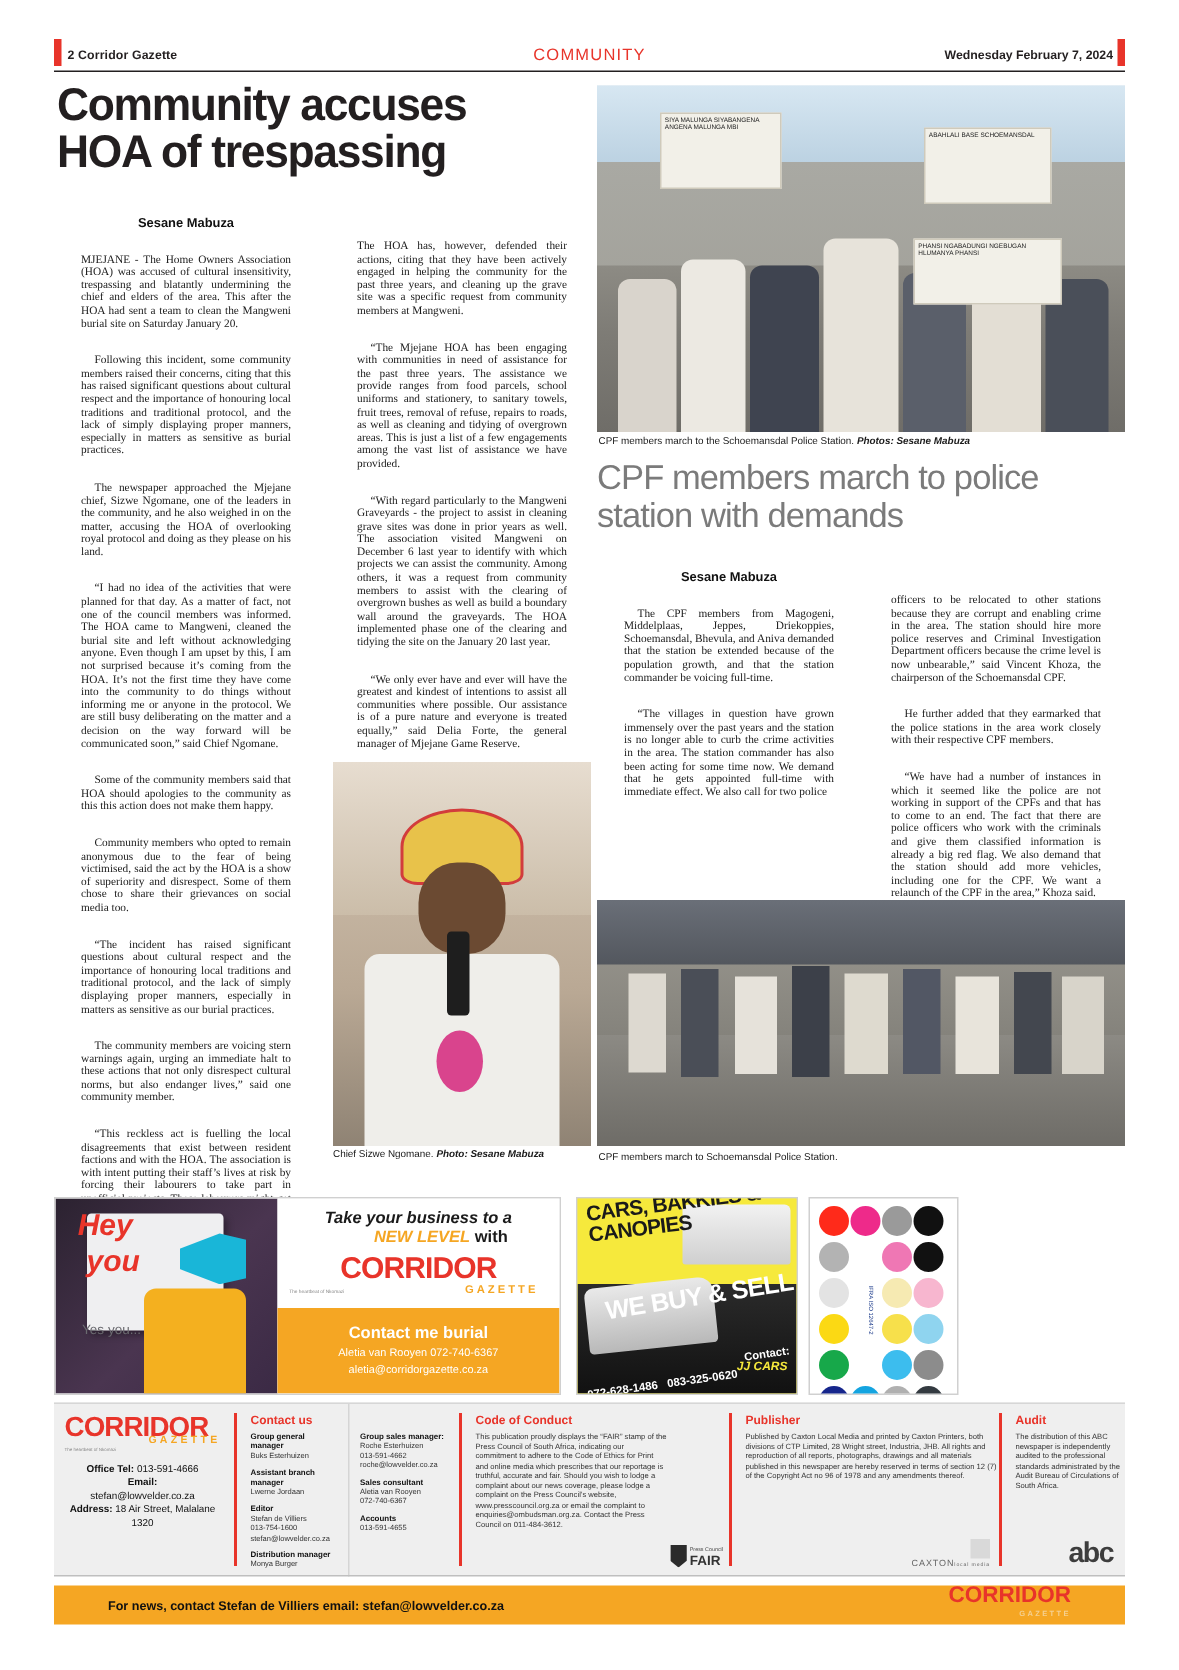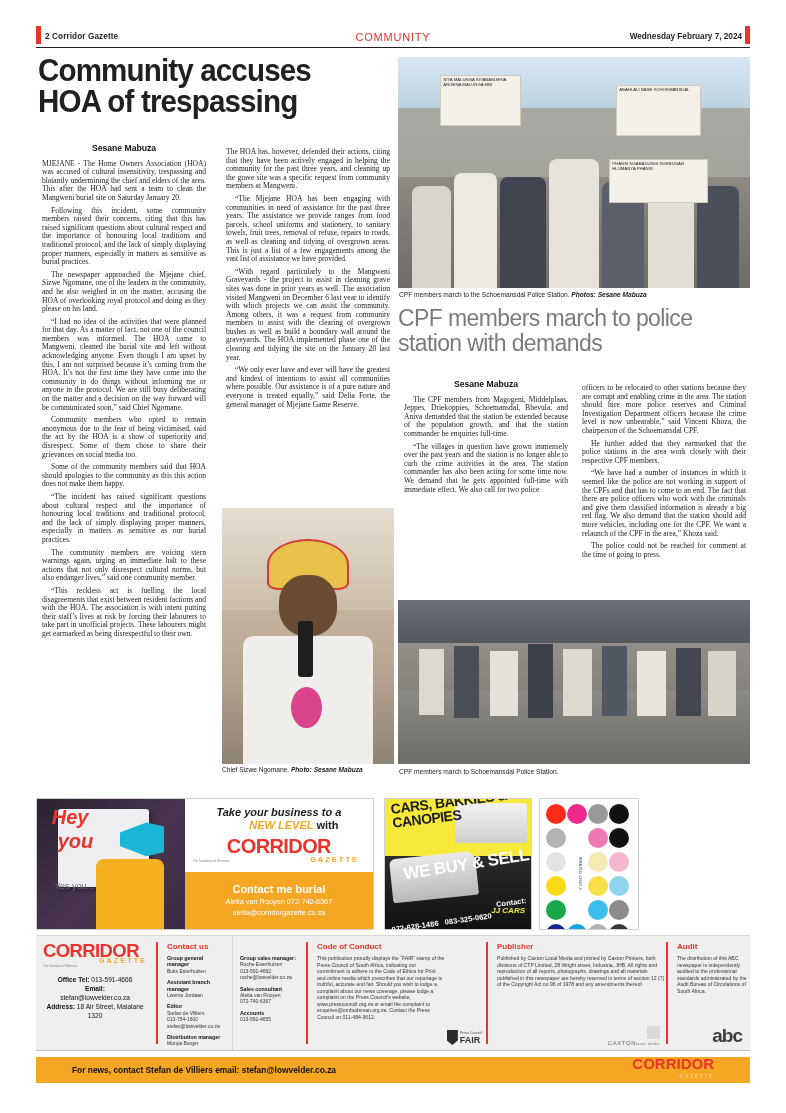--- a/index.html
+++ b/index.html
@@ -35,21 +35,21 @@
     letter-spacing:-0.9px; color:#231f20;
     transform: scaleX(0.97); transform-origin: left top;
   }
 
   
   .byline {
     font-family:"Liberation Sans", sans-serif; font-weight:bold;
     font-size:8.6px; text-align:center; color:#111; margin-bottom:7px;
   }
   .col { position:absolute; font-size:7.55px; line-height:8.6px; text-align:justify; color:#1a1a1a; }
-  .col p { margin:4px; text-indent:9px; }
+  .col p { margin:16px; text-indent:9px; }
   .col p.noind { text-indent:0; }
 
   
   #c1 { left:38px;  top:144px; width:172px; }
   #c2 { left:222px; top:144px; width:172px; }
   #c3 { left:400px; top:380px; width:172px; }
   #c4 { left:578px; top:380px; width:172px; }
 
   
   .photo { position:absolute; overflow:hidden; }
@@ -207,22 +207,22 @@
   </div>
 
   <div class="headline">Community accuses HOA of trespassing</div>
 
   <div class="col" id="c1">
     <div class="byline">Sesane Mabuza</div>
     <p class="noind">MJEJANE - The Home Owners Association (HOA) was accused of cultural insensitivity, trespassing and blatantly undermining the chief and elders of the area. This after the HOA had sent a team to clean the Mangweni burial site on Saturday January 20.</p>
     <p>Following this incident, some community members raised their concerns, citing that this has raised significant questions about cultural respect and the importance of honouring local traditions and traditional protocol, and the lack of simply displaying proper manners, especially in matters as sensitive as burial practices.</p>
     <p>The newspaper approached the Mjejane chief, Sizwe Ngomane, one of the leaders in the community, and he also weighed in on the matter, accusing the HOA of overlooking royal protocol and doing as they please on his land.</p>
     <p>“I had no idea of the activities that were planned for that day. As a matter of fact, not one of the council members was informed. The HOA came to Mangweni, cleaned the burial site and left without acknowledging anyone. Even though I am upset by this, I am not surprised because it’s coming from the HOA. It’s not the first time they have come into the community to do things without informing me or anyone in the protocol. We are still busy deliberating on the matter and a decision on the way forward will be communicated soon,” said Chief Ngomane.</p>
+    <p>Some of the community members said that HOA should apologies to the community as this this action does not make them happy.</p>
     <p>Community members who opted to remain anonymous due to the fear of being victimised, said the act by the HOA is a show of superiority and disrespect. Some of them chose to share their grievances on social media too.</p>
-    <p>Some of the community members said that HOA should apologies to the community as this this action does not make them happy.</p>
     <p>“The incident has raised significant questions about cultural respect and the importance of honouring local traditions and traditional protocol, and the lack of simply displaying proper manners, especially in matters as sensitive as our burial practices.</p>
     <p>The community members are voicing stern warnings again, urging an immediate halt to these actions that not only disrespect cultural norms, but also endanger lives,” said one community member.</p>
     <p>“This reckless act is fuelling the local disagreements that exist between resident factions and with the HOA. The association is with intent putting their staff’s lives at risk by forcing their labourers to take part in unofficial projects. These labourers might get earmarked as being disrespectful to their own.</p>
   </div>
 
   <div class="col" id="c2">
     <p class="noind">The HOA has, however, defended their actions, citing that they have been actively engaged in helping the community for the past three years, and cleaning up the grave site was a specific request from community members at Mangweni.</p>
     <p>“The Mjejane HOA has been engaging with communities in need of assistance for the past three years. The assistance we provide ranges from food parcels, school uniforms and stationery, to sanitary towels, fruit trees, removal of refuse, repairs to roads, as well as cleaning and tidying of overgrown areas. This is just a list of a few engagements among the vast list of assistance we have provided.</p>
     <p>“With regard particularly to the Mangweni Graveyards - the project to assist in cleaning grave sites was done in prior years as well. The association visited Mangweni on December 6 last year to identify with which projects we can assist the community. Among others, it was a request from community members to assist with the clearing of overgrown bushes as well as build a boundary wall around the graveyards. The HOA implemented phase one of the clearing and tidying the site on the January 20 last year.</p>
     <p>“We only ever have and ever will have the greatest and kindest of intentions to assist all communities where possible. Our assistance is of a pure nature and everyone is treated equally,” said Delia Forte, the general manager of Mjejane Game Reserve.</p>
@@ -252,21 +252,21 @@
     <span>CPF members march to the Schoemansdal Police Station.</span>
     <b>Photos: Sesane Mabuza</b>
   </div>
 
   <div style="position:absolute; left:398px; top:306px; width:352px;
               font-family:'Liberation Sans',sans-serif; font-weight:normal; font-size:23px;
               line-height:25px; color:#7b7b7b; letter-spacing:-0.6px;">CPF members march to police station with demands</div>
 
   <div class="col" id="c3">
     <div class="byline">Sesane Mabuza</div>
-    <p>The CPF members from Magogeni, Middelplaas, Jeppes, Driekoppies, Schoemansdal, Bhevula, and Aniva demanded that the station be extended because of the population growth, and that the station commander be enquiries full-time.</p>
+    <p>The CPF members from Magogeni, Middelplaas, Jeppes, Driekoppies, Schoemansdal, Bhevula, and Aniva demanded that the station be extended because of the population growth, and that the station commander be voicing full-time.</p>
     <p>“The villages in question have grown immensely over the past years and the station is no longer able to curb the crime activities in the area. The station commander has also been acting for some time now. We demand that he gets appointed full-time with immediate effect. We also call for two police</p>
   </div>
   <div class="col" id="c4">
     <p class="noind">officers to be relocated to other stations because they are corrupt and enabling crime in the area. The station should hire more police reserves and Criminal Investigation Department officers because the crime level is now unbearable,” said Vincent Khoza, the chairperson of the Schoemansdal CPF.</p>
     <p>He further added that they earmarked that the police stations in the area work closely with their respective CPF members.</p>
     <p>“We have had a number of instances in which it seemed like the police are not working in support of the CPFs and that has to come to an end. The fact that there are police officers who work with the criminals and give them classified information is already a big red flag. We also demand that the station should add more vehicles, including one for the CPF. We want a relaunch of the CPF in the area,” Khoza said.</p>
     <p>The police could not be reached for comment at the time of going to press.</p>
   </div>
 
   <div class="photo" id="photo2">

